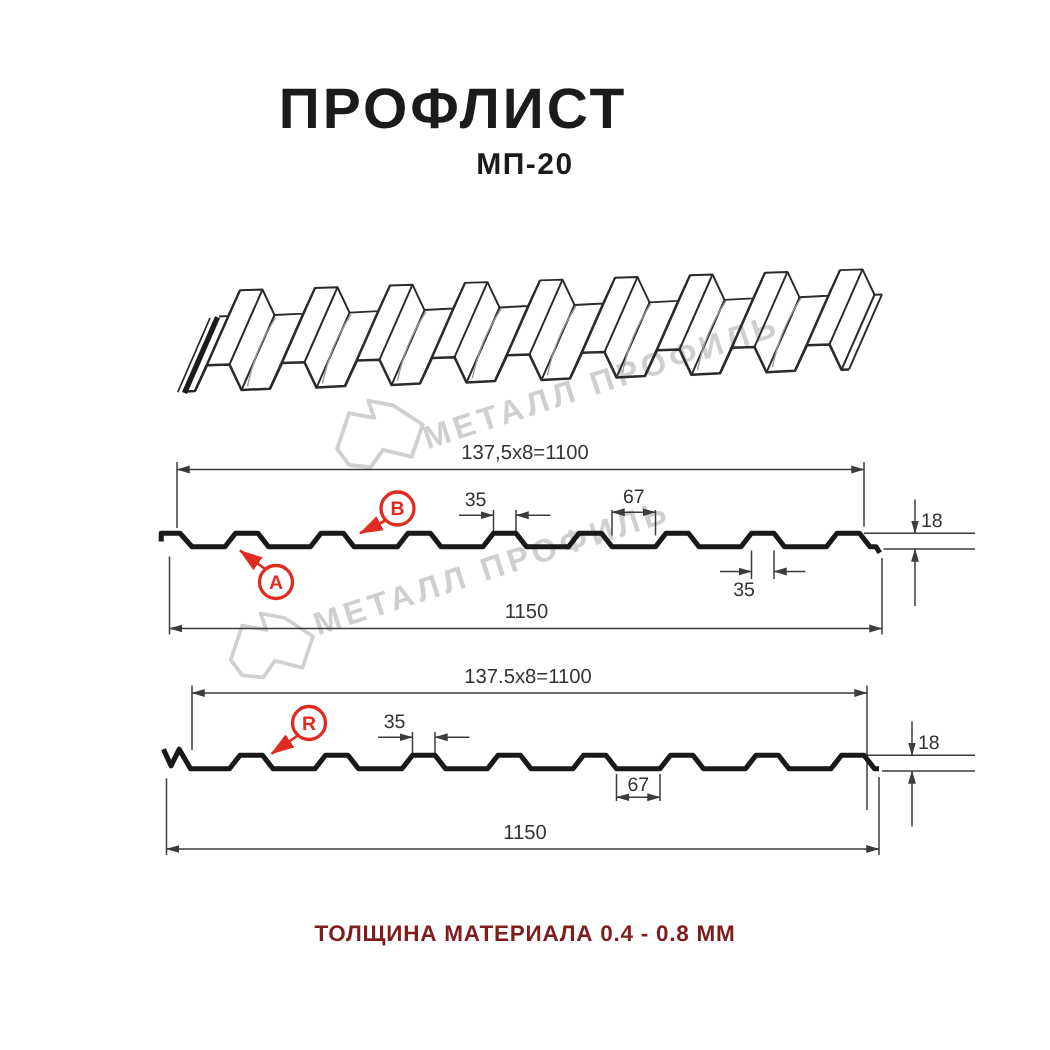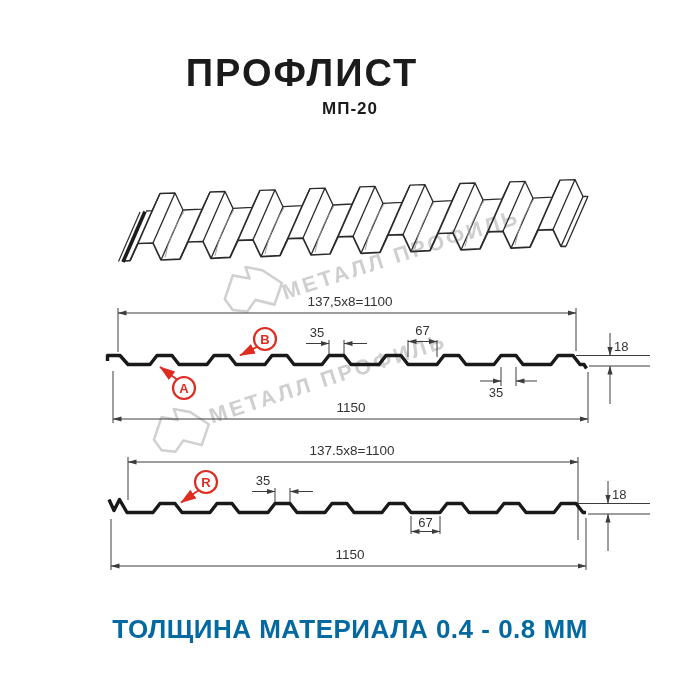--- a/index.html
+++ b/index.html
@@ -1,23 +1,23 @@
 <!DOCTYPE html>
 <html><head>
 <meta charset="utf-8">
 <style>
   html,body{margin:0;padding:0;background:#fff;}
   #page{position:relative;width:700px;height:700px;background:#ffffff;overflow:hidden;
         font-family:"Liberation Sans",sans-serif;}
   .title{position:absolute;left:0;top:52px;width:604px;text-align:center;
          font-size:38px;font-weight:800;letter-spacing:2px;color:#1b1b1b;}
   .subtitle{position:absolute;left:0;top:99px;width:700px;text-align:center;
-         font-size:17px;font-weight:700;letter-spacing:1px;color:#1b1b1b;}
+         font-size:20px;font-weight:700;letter-spacing:1px;color:#1b1b1b;}
   .footer{position:absolute;left:0;top:614px;width:700px;text-align:center;
-         font-size:26px;font-weight:600;letter-spacing:0.5px;color:#0369a1;}
+         font-size:15px;font-weight:600;letter-spacing:0.5px;color:#7f1d1d;}
   .wm-text{position:absolute;font-size:21.5px;font-weight:800;letter-spacing:3px;
          color:#cfcfcf;white-space:nowrap;transform:rotate(-18deg);transform-origin:0 50%;}
   .wm-logo{position:absolute;transform:rotate(-10deg);}
   #art{position:absolute;left:0;top:0;z-index:2;}
   .wm{z-index:1;}
   svg text{font-family:"Liberation Sans",sans-serif;fill:#333;}
   .dimtxt{font-size:13px;}
   .modtxt{font-size:13.5px;}
   .redtxt{font-size:13px;font-weight:700;fill:#e02b20;}
 </style>

